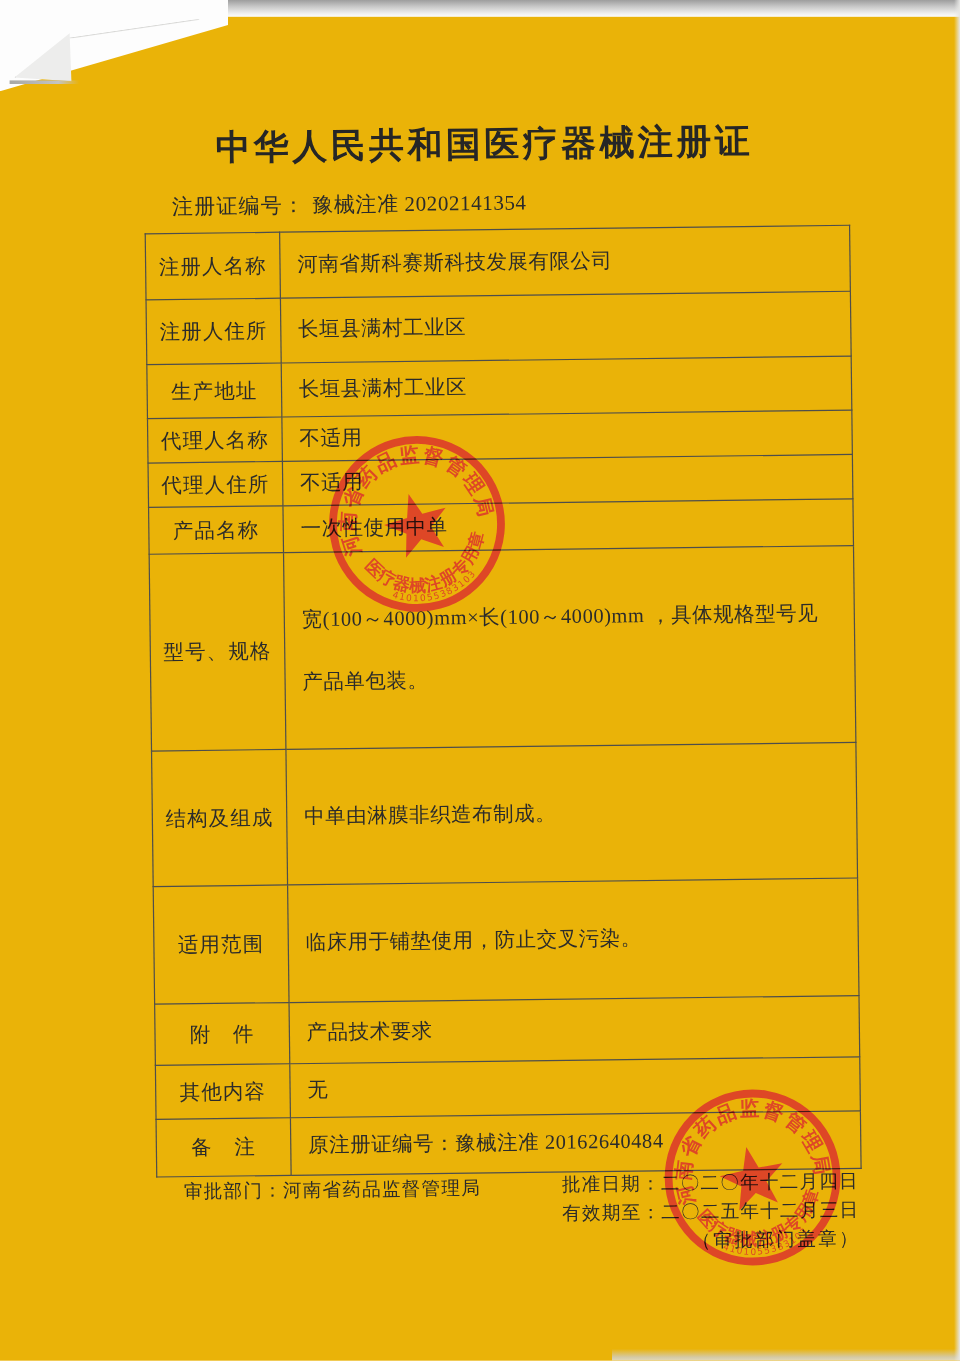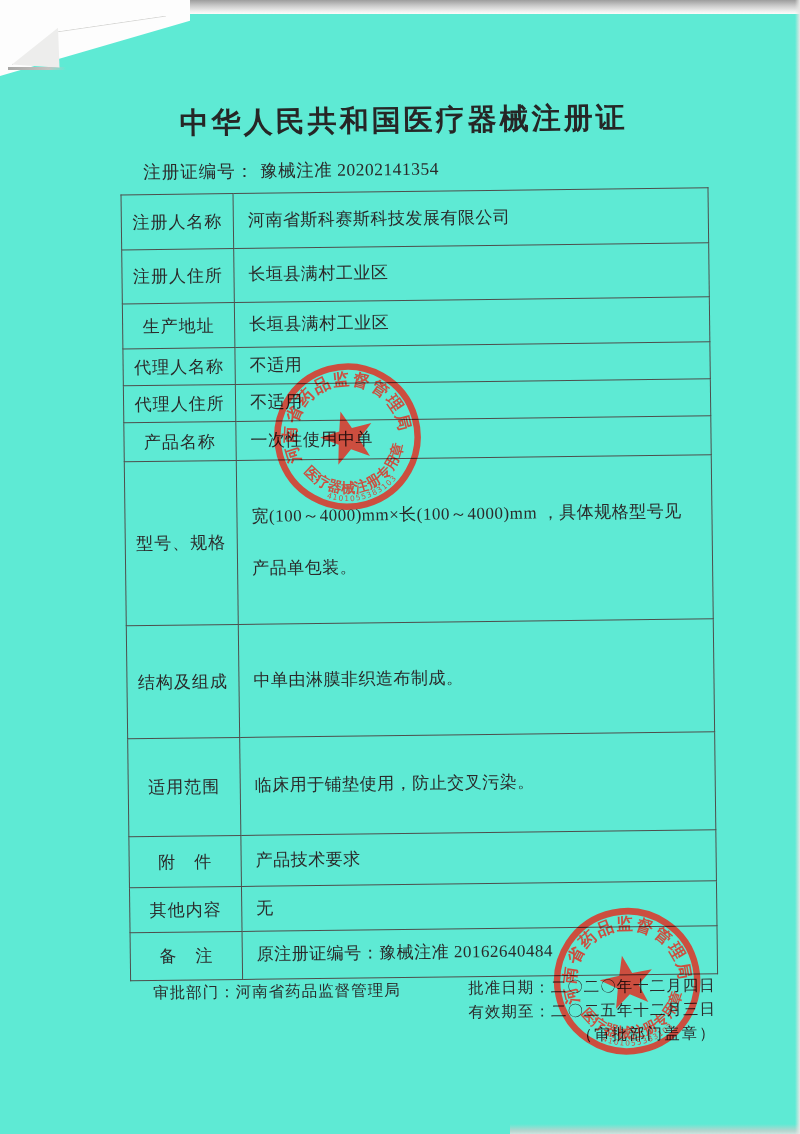--- a/index.html
+++ b/index.html
@@ -3,21 +3,21 @@
 <meta charset="utf-8">
 <style>
   html,body{margin:0;padding:0;}
   body{
     width:800px;height:1134px;
     background:#ffffff;
     font-family:"Liberation Serif","DejaVu Serif",serif;
     color:#2e2e2e;
     overflow:hidden;
   }
-  .scan{position:relative;width:800px;height:1134px;background:#5eead4;overflow:hidden;}
+  .scan{position:relative;width:800px;height:1134px;background:#eab308;overflow:hidden;}
 
   
   .top-band{
     position:absolute;left:0;top:0;width:800px;height:14px;
     background:linear-gradient(180deg,#9d9d9d 0%,#c9c9c9 40%,#efefee 80%,#fcfcfb 100%);
   }
   .fold-cover{
     position:absolute;left:0;top:0;width:190px;height:80px;background:#fdfdfd;
     clip-path:polygon(0 0,100% 0,100% 26%,0 95%);
   }

